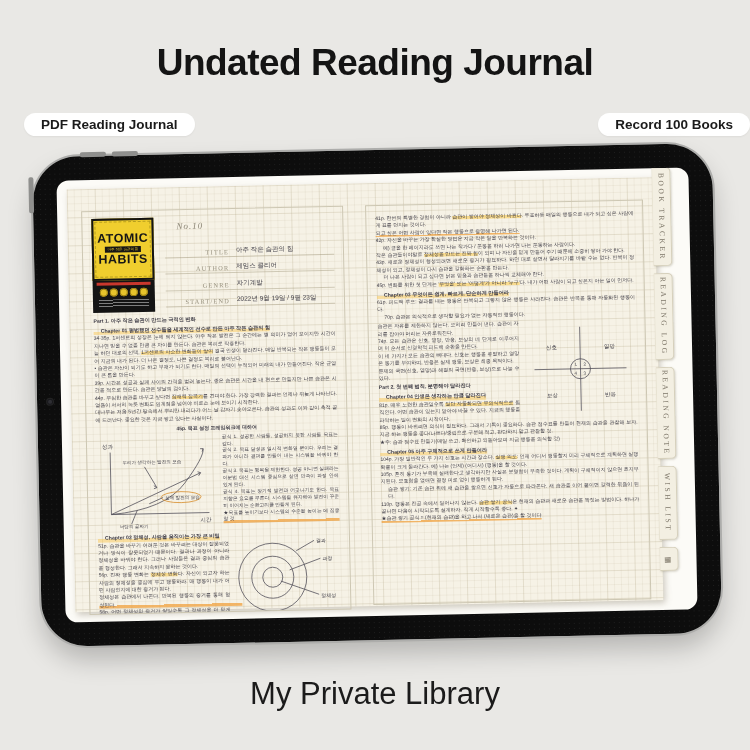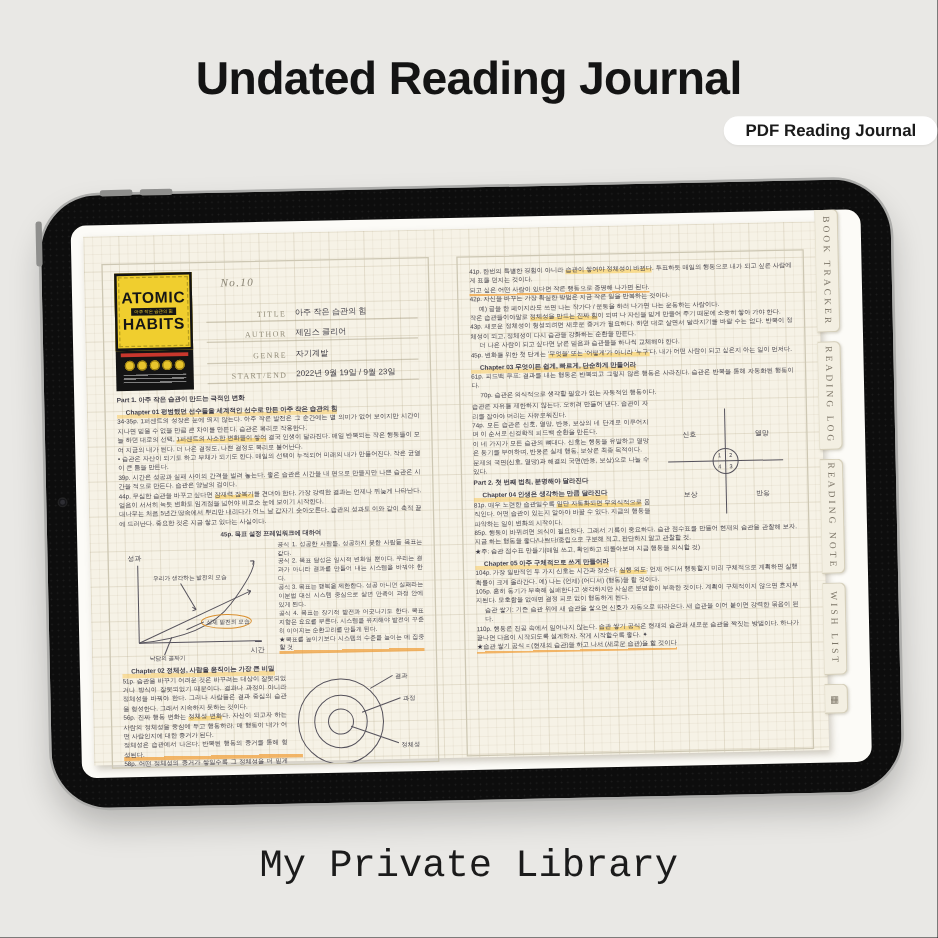--- a/index.html
+++ b/index.html
@@ -2,27 +2,27 @@
 <html><head>
 <meta charset="utf-8">
 <style>
   * { margin:0; padding:0; box-sizing:border-box; }
   html,body { width:750px; height:750px; }
   body { background:#e9e8e5; font-family:"Liberation Sans", sans-serif; position:relative; overflow:hidden; }
 
   
   .title { position:absolute; top:42px; left:0; width:100%; text-align:center;
            font-size:37px; font-weight:700; color:#141414; letter-spacing:-0.5px; }
-  .badges { position:absolute; top:93px; left:0; width:100%; display:flex; justify-content:flex-end; gap:27px;padding-left:24px; }
+  .badges { position:absolute; top:113px; left:0; width:100%; display:flex; justify-content:space-between; gap:27px;padding-left:24px; }
   .badge { background:#ffffff; border-radius:14px; padding:4px 17px; font-size:13.5px; font-weight:600;
            color:#1a1a1a; box-shadow:0 1px 2px rgba(0,0,0,.05); white-space:nowrap; }
 
   
   .footer { position:absolute; top:676px; left:0; width:100%; text-align:center;
-            font-family:Liberation Mono, monospace; font-size:31px; color:#1b1b1b; }
+            font-family:Liberation Sans, sans-serif; font-size:31px; color:#1b1b1b; }
 
   
   .tablet { position:absolute; left:37px; top:150px; width:680px; height:490px;
             background:#0d0d0d;
             background-image:radial-gradient(rgba(255,255,255,.07) .6px, transparent .8px);
             background-size:5px 5px;
             border-radius:46px; transform:rotate(-1.2deg);
             box-shadow:0 0 0 2px #adadab, 0 14px 26px rgba(0,0,0,.22); }
   .btn-top { position:absolute; top:-4px; height:5px; width:26px; background:#8f8f8d; border-radius:2px; }
   .btn-top.b1 { left:48px; } .btn-top.b2 { left:80px; }
@@ -105,20 +105,21 @@
 
 </style>
 </head>
 <body>
 
 <div class="title">Undated Reading Journal</div>
 
 <div class="badges">
 
 <div class="badge">PDF Reading Journal</div>
+    <div class="badge">Record 100 Books</div>
   </div>
 
 <div class="tablet">
   <div class="btn-top b1"></div>
   <div class="btn-top b2"></div>
   <div class="btn-side"></div>
   <div class="camera"></div>
 
   <div class="screen">
     <div class="journal">

